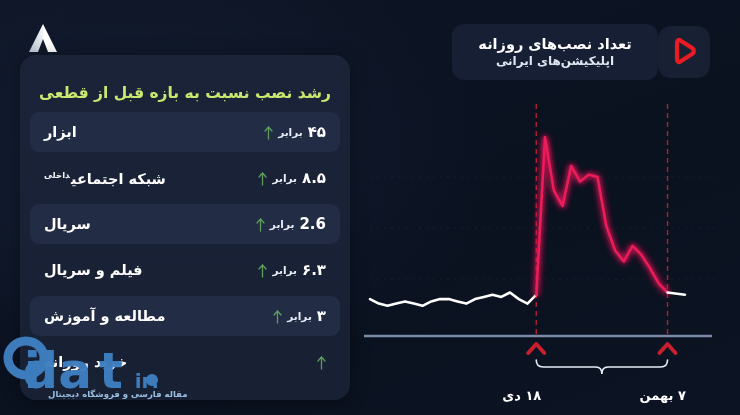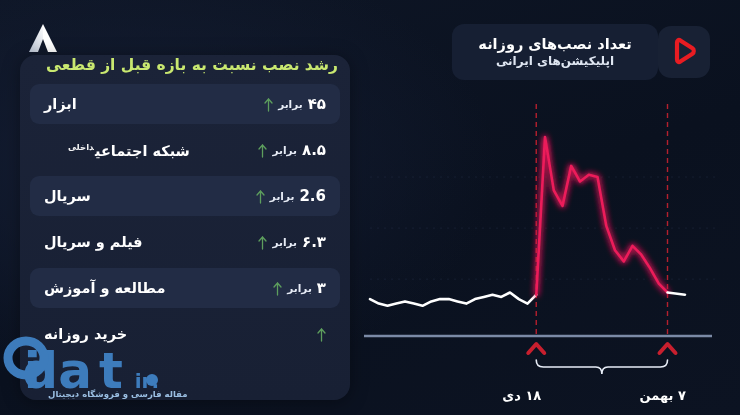--- a/index.html
+++ b/index.html
@@ -23,33 +23,33 @@
   .logo-main{font-size:22px;font-weight:700;color:#ffffff;letter-spacing:.2px;}
 
   
   .card{
     position:absolute;left:20px;top:55px;width:330px;height:345px;
     background:linear-gradient(180deg,#1b2338 0%,#182034 100%);
     border-radius:16px;
     box-shadow:0 2px 18px rgba(0,0,0,.35);
   }
   .card-title{
-    color:#c9e870;font-size:15.5px;font-weight:700;
-    padding:1px 12px 10px;letter-spacing:0;
+    text-align:center;color:#c9e870;font-size:15.5px;font-weight:700;
+    padding:29px 12px 10px;letter-spacing:0;
   }
   .rows{padding:0 10px;}
   .row{
     height:40px;margin-bottom:6px;border-radius:9px;
     display:flex;align-items:center;justify-content:space-between;
     padding:0 14px;
     background:#222c45;
   }
   .row.alt{background:transparent;}
   .row-label{color:#ffffff;font-size:14.5px;font-weight:700;white-space:nowrap;}
-  .row-label .sup{font-size:8.5px;font-weight:700;vertical-align:super;margin-right:1px;opacity:.95;margin-left:24px;}
+  .row-label .sup{font-size:8.5px;font-weight:700;vertical-align:super;margin-right:1px;opacity:.95;}
   .row-value{display:flex;align-items:center;gap:5px;direction:rtl;}
   .rv-num{color:#ffffff;font-size:15px;font-weight:700;}
   .rv-unit{color:#e6ebf5;font-size:10.5px;font-weight:600;}
   .rv-arrow{width:9px;height:14px;display:inline-block;}
 
   
   .chart-head{
     position:absolute;left:452px;top:24px;width:266px;height:56px;
     display:flex;align-items:center;justify-content:space-between;
   }

